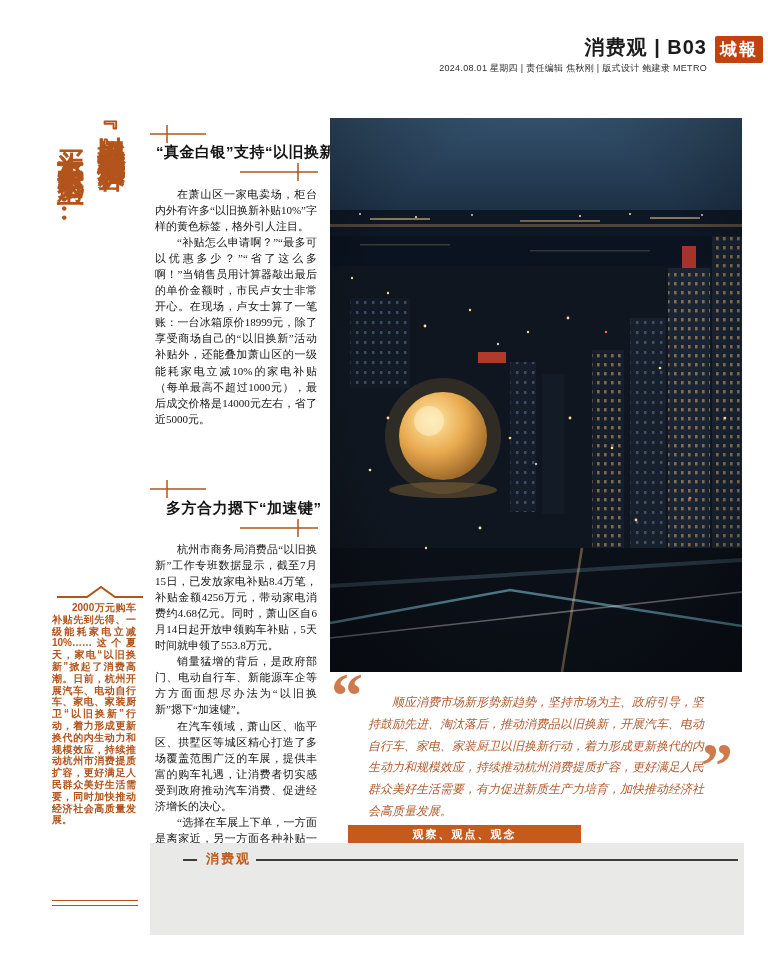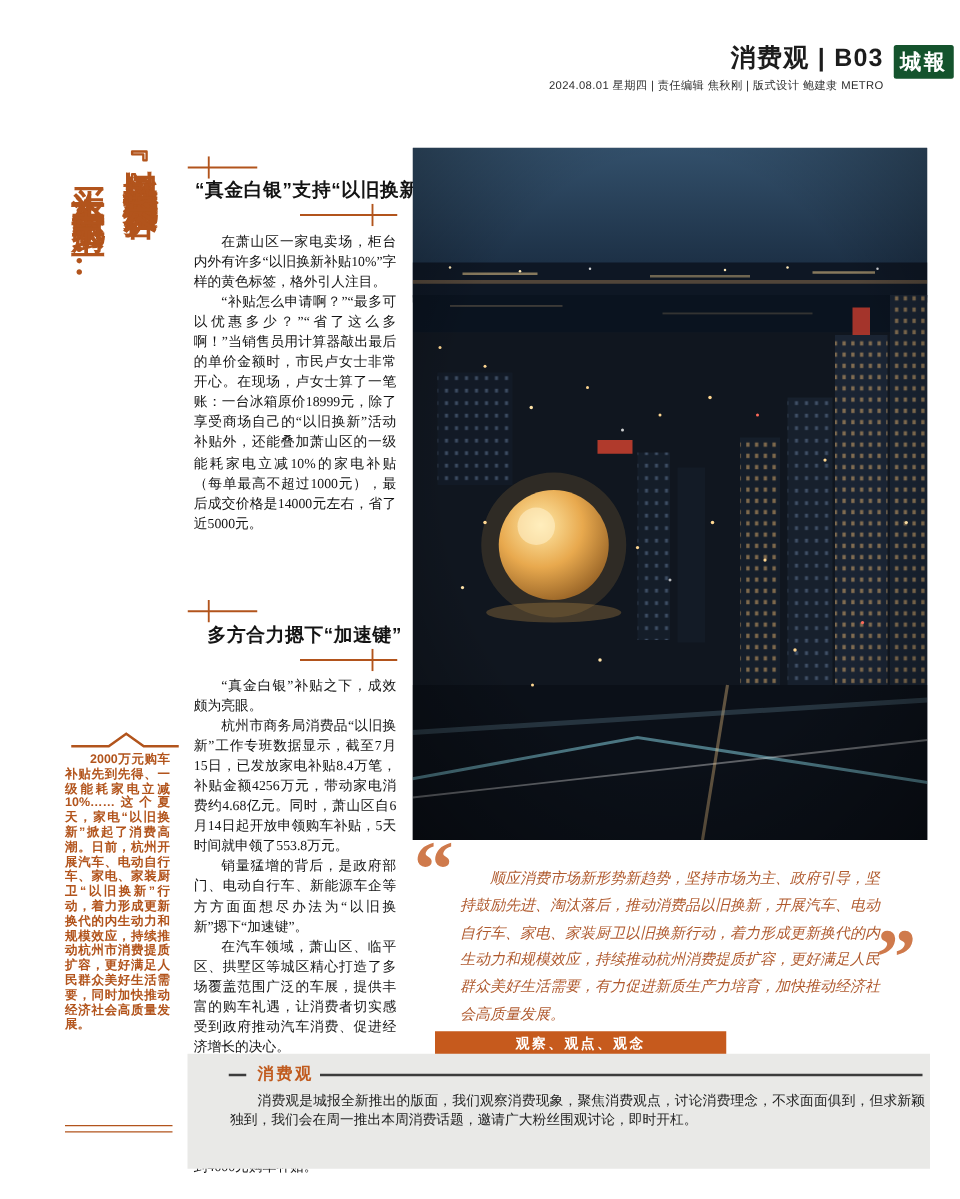--- a/index.html
+++ b/index.html
@@ -6,21 +6,21 @@
   .page{
     position:relative;width:768px;height:959px;background:#ffffff;overflow:hidden;
     font-family:"Liberation Sans",sans-serif;color:#151515;padding-left:21px;
   }
   
   .masthead{position:absolute;top:36px;right:26px;display:flex;align-items:flex-start;gap:8px;}
   .masthead-text{text-align:right;}
   .masthead-title{font-size:20px;font-weight:800;color:#1c1c1c;letter-spacing:1px;line-height:1.1;}
   .masthead-dateline{font-size:9px;color:#2e2e2e;margin-top:4px;letter-spacing:.3px;}
   .masthead-logo{
-    width:48px;height:27px;background:#14532d;color:#ffffff;display:flex;align-items:center;justify-content:center;
+    width:48px;height:27px;background:#c2410c;color:#ffffff;display:flex;align-items:center;justify-content:center;
     font-family:Liberation Serif, serif;font-weight:700;font-size:17px;letter-spacing:2px;border-radius:2px;
   }
   
   .headline{
     position:absolute;left:50px;top:112px;height:500px;
     writing-mode:vertical-rl;text-orientation:mixed;
     color:#b2541c;font-family:"Liberation Serif",serif;font-weight:700;
   }
   .headline-main{font-size:28px;letter-spacing:1.8px;line-height:1.45;}
   .headline-sub{font-size:27px;letter-spacing:4px;line-height:1.5;margin-top:16px;}
@@ -117,21 +117,20 @@
     </svg>
   </div>
   <div class="section-heading" style="left:166px;top:499px;">多方合力摁下“加速键”</div>
   <div class="crossmark flip" style="left:240px;top:519px;">
     <svg width="78" height="18" viewBox="0 0 78 18">
       <line x1="0" y1="9" x2="78" y2="9" stroke="#b2541c" stroke-width="1.5"></line>
       <line x1="20" y1="0" x2="20" y2="18" stroke="#b2541c" stroke-width="1.5"></line>
     </svg>
   </div>
   <div class="body-block" style="left:155px;top:541px;">
-    <p>“真金白银”补贴之下，成效颇为亮眼。</p>
     <p>杭州市商务局消费品“以旧换新”工作专班数据显示，截至7月15日，已发放家电补贴8.4万笔，补贴金额4256万元，带动家电消费约4.68亿元。同时，萧山区自6月14日起开放申领购车补贴，5天时间就申领了553.8万元。</p>
     <p>销量猛增的背后，是政府部门、电动自行车、新能源车企等方方面面想尽办法为“以旧换新”摁下“加速键”。</p>
     <p>在汽车领域，萧山区、临平区、拱墅区等城区精心打造了多场覆盖范围广泛的车展，提供丰富的购车礼遇，让消费者切实感受到政府推动汽车消费、促进经济增长的决心。</p>
     <p>“选择在车展上下单，一方面是离家近，另一方面各种补贴一样也不少。”家住萧山的刘先生以置换的方式购买了一辆20多万元的极氪新能源汽车，已成功申领到4000元购车补贴。</p>
   </div>
 
   <div class="photo">
     <svg viewBox="0 0 412 554" preserveAspectRatio="none">
       <defs>
         <linearGradient id="sky" x1="0" y1="0" x2="0" y2="1">
@@ -229,16 +228,15 @@
 
   <div class="quote-open">“</div>
   <div class="quote-text">顺应消费市场新形势新趋势，坚持市场为主、政府引导，坚持鼓励先进、淘汰落后，推动消费品以旧换新，开展汽车、电动自行车、家电、家装厨卫以旧换新行动，着力形成更新换代的内生动力和规模效应，持续推动杭州消费提质扩容，更好满足人民群众美好生活需要，有力促进新质生产力培育，加快推动经济社会高质量发展。</div>
   <div class="quote-close">”</div>
 
   <div class="banner">观察、观点、观念</div>
   <div class="graybox">
     <div class="col-dash"></div>
     <div class="col-title">消费观</div>
     <div class="col-rule"></div>
-    <div class="col-text">消费观是城报全新推出的版面，我们观察消费现象，聚焦消费观点，讨论消费理念，不求面面俱到，但求新颖独到，我们会在周一推出本周消费话题，邀请广大粉丝围观讨论，即时开杠。</div>
   </div>
 
 </div>
 
 </body></html>

